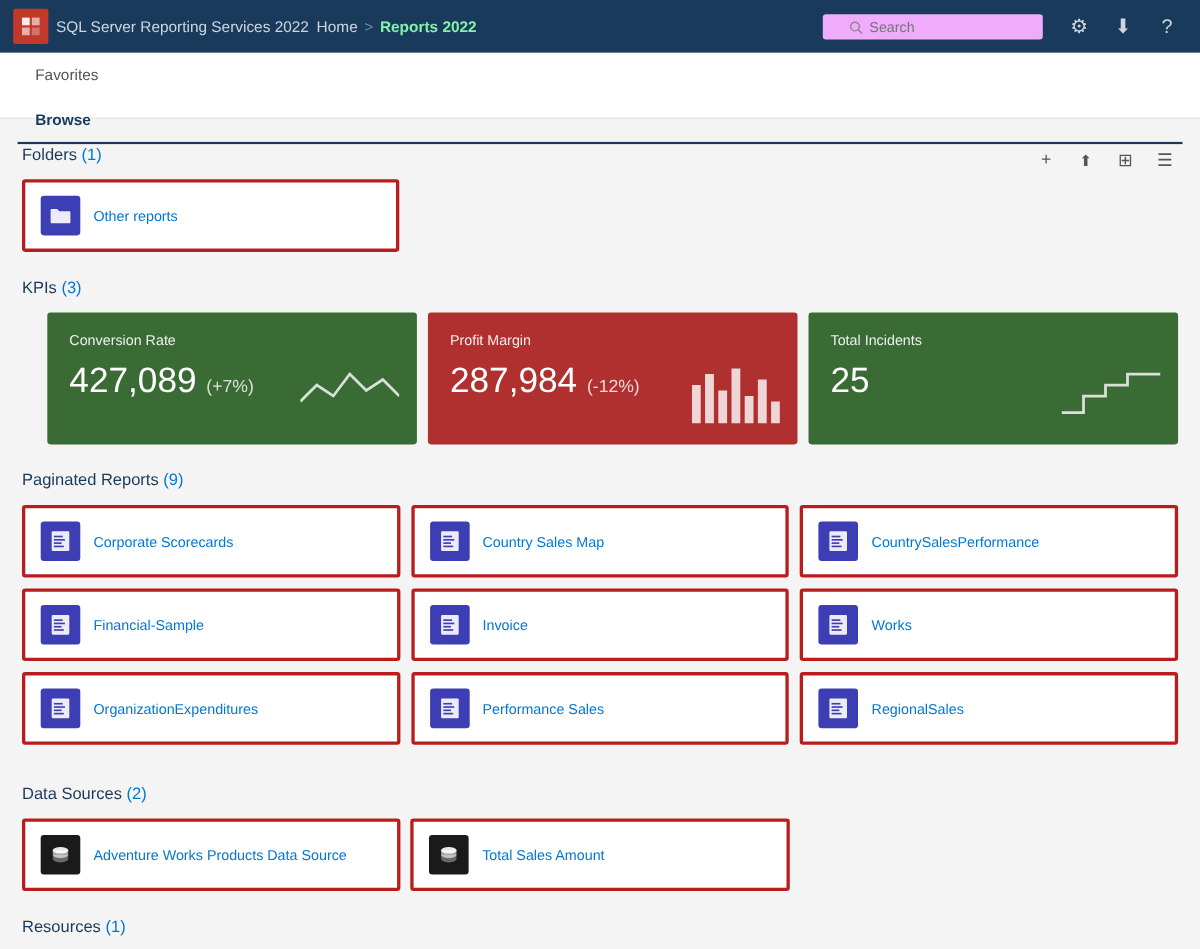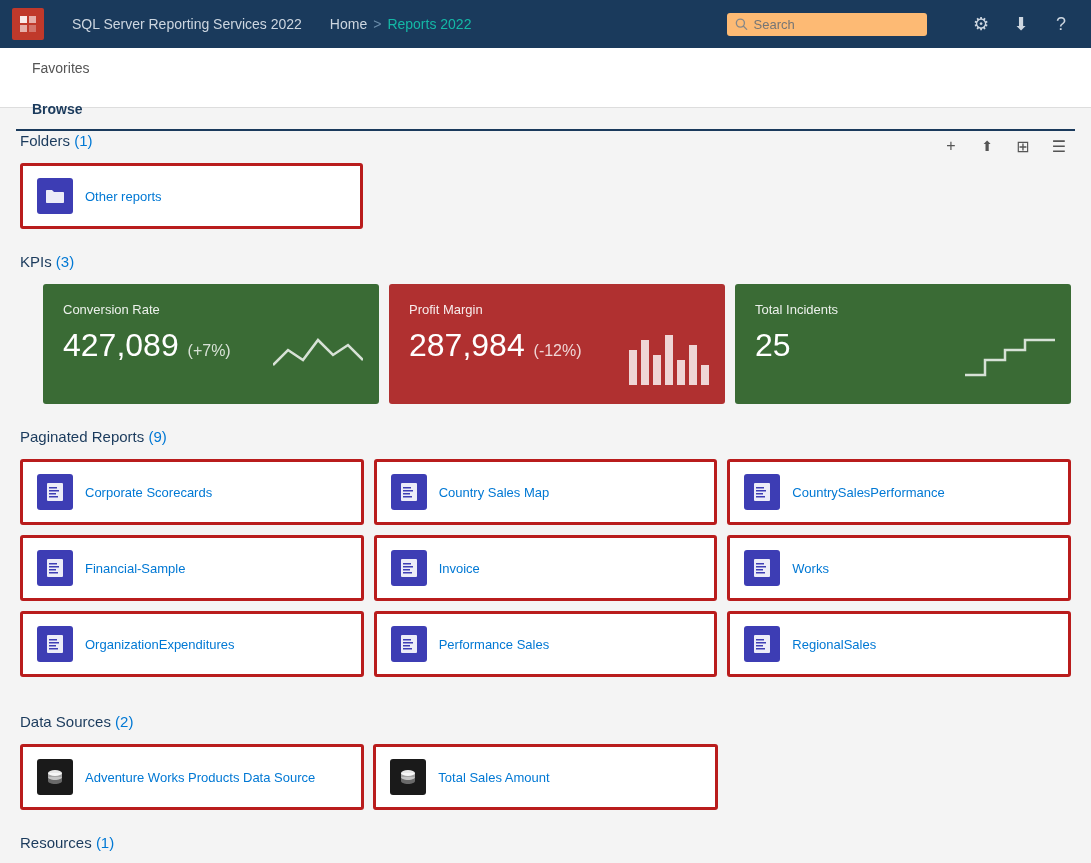--- a/index.html
+++ b/index.html
@@ -6,45 +6,45 @@
     body { font-family: 'Segoe UI', Arial, sans-serif; font-size: 14px; background: #f4f4f4; color: #333; }
 
     
     .header {
       background: #1a3a5c;
       color: white;
       height: 48px;
       display: flex;
       align-items: center;
       padding: 0 12px;
-      gap: 28px;
+      gap: 7px;
     }
     .header-logo {
       background: #c0392b;
       width: 32px;
       height: 32px;
       display: flex;
       align-items: center;
       justify-content: center;
       border-radius: 2px;
       flex-shrink: 0;
     }
     .header-logo svg { width: 20px; height: 20px; }
     .header-title { font-size: 14px; color: #cdd6e0; white-space: nowrap; }
     .header-nav { display: flex; gap: 6px; font-size: 14px; }
     .header-nav .home { color: #cdd6e0; cursor: pointer; }
     .header-nav .sep { color: #6a8caa; }
-    .header-nav .current { color: #14b8a6; font-weight: 400; }
+    .header-nav .current { color: #86efac; font-weight: 700; }
     .header-search {
       margin-left: auto;
       display: flex;
-      align-items: center;
-      background: #fdba74;
-      border-radius: 3px;
-      padding: 4px 8px;
+      align-items: flex-end;
+      background: #f0abfc;
+      border-radius: 3px;
+      padding: 4px 24px;
       gap: 6px;
       width: 200px;
     }
     .header-search input {
       border: none;
       outline: none;
       font-size: 13px;
       color: #555;
       width: 100%;
       background: transparent;

